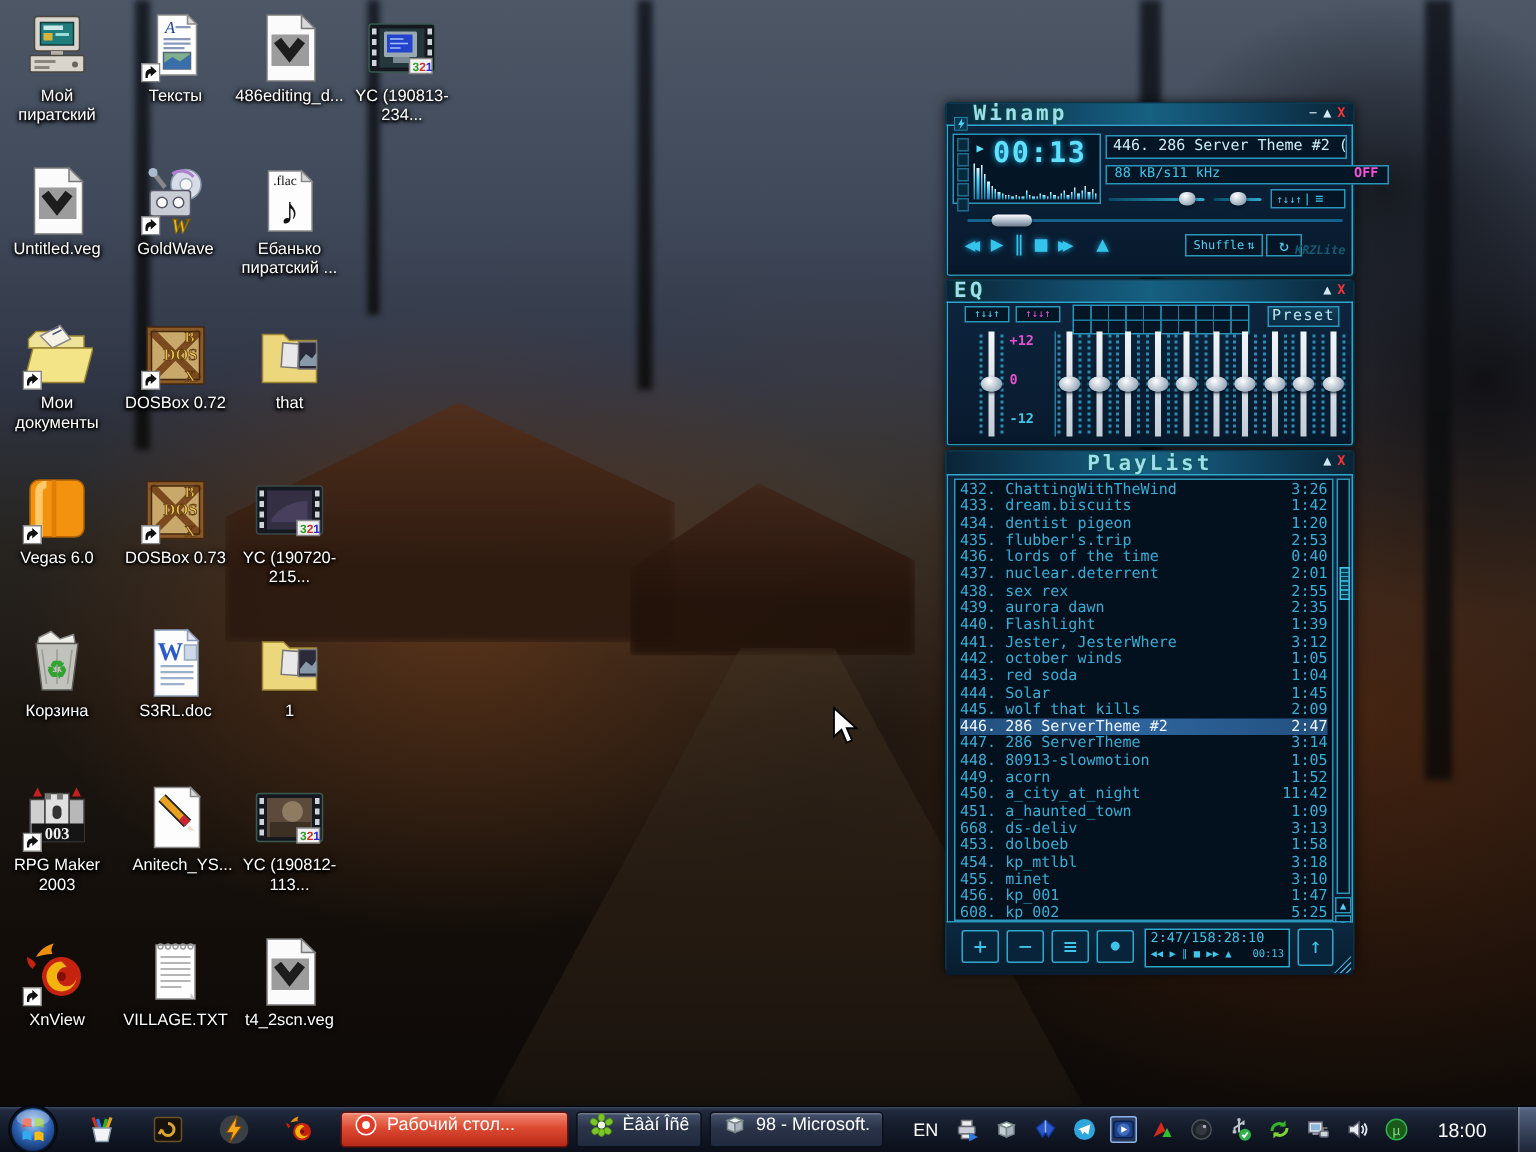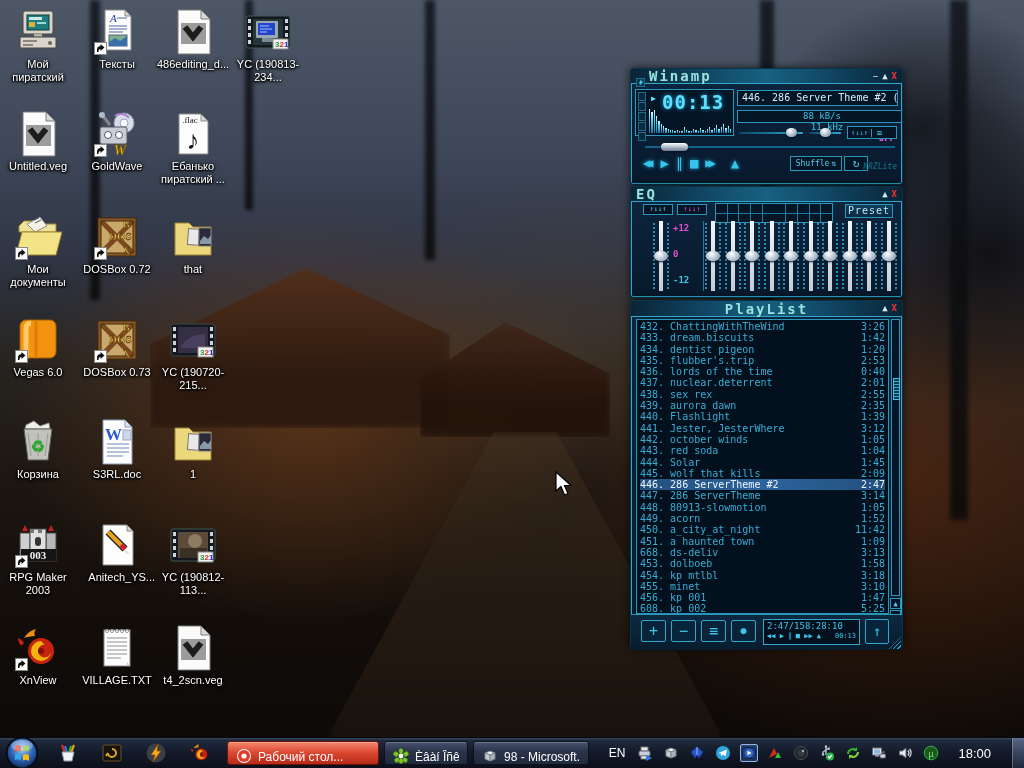--- a/index.html
+++ b/index.html
@@ -55,23 +55,23 @@
   .wa-clutter{position:absolute;left:2px;top:2px;display:flex;flex-direction:column;gap:1px;}
   .wa-clutter span{width:6px;height:7px;border:1px solid #1e6d8e;background:#06293e;display:block;}
   .wa-playind{position:absolute;left:15px;top:4px;font-size:8px;color:#5fe0ff;}
   .wa-time{position:absolute;left:26px;top:1px;font-size:19px;font-weight:bold;letter-spacing:1px;
     color:#5fe0ff;text-shadow:0 0 4px #1aa8d8;}
   .wa-spectrum{position:absolute;left:13px;right:2px;bottom:2px;height:22px;display:flex;
     align-items:flex-end;gap:1px;}
   .wa-spectrum i{display:block;width:2px;background:linear-gradient(180deg,#e8fbff,#4ed4f4 40%,#1a7aa8);}
   .wa-track{left:106px;top:21px;width:161px;height:16px;font-size:10px;line-height:14px;
     color:#cdeef8;padding:0 4px;white-space:nowrap;overflow:hidden;}
-  .wa-info{left:106px;top:41px;width:165px;height:13px;display:flex;align-items:center;font-size:9px;line-height:11px;flex-direction:column;}
+  .wa-info{left:106px;top:41px;width:189px;height:13px;display:flex;align-items:center;font-size:9px;line-height:11px;}
   .wa-info .b{margin-left:5px;}
-  .wa-info .k{margin-left:15px;}
+  .wa-info .k{}
   .wa-info .off{margin-left:auto;margin-right:6px;color:#ff4fd8;font-weight:bold;}
   .wa-slider{position:absolute;height:9px;}
   .wa-slider .tr{position:absolute;left:0;right:0;top:4px;height:2px;
     background:linear-gradient(90deg,#0a4a66,#2fa8cc);border-radius:1px;}
   .wa-knob{position:absolute;top:0;width:11px;height:9px;border-radius:45%;
     background:radial-gradient(circle at 38% 28%,#fff,#9fb0c0 65%,#5c6e80);box-shadow:0 1px 2px #012;}
   .wa-eqpl{left:216px;top:57px;width:50px;height:13px;display:flex;align-items:center;}
   .wa-eqpl .l{font-size:7px;padding:0 3px;border-right:1px solid #2a96ba;}
   .wa-eqpl .r{font-size:9px;padding:0 5px;letter-spacing:1px;}
   .wa-seek{position:absolute;left:14px;top:74px;width:250px;height:9px;}
@@ -139,21 +139,21 @@
   
   #taskbar{position:absolute;left:0;right:0;bottom:0;height:30px;
     background:linear-gradient(180deg,#39455c 0,#202a3e 8%,#141b2a 45%,#0b0f1a 100%);
     border-top:1px solid #06080e;display:flex;align-items:center;}
   .start-orb{width:34px;height:34px;margin-left:5px;cursor:pointer;flex:none;}
   .start-orb svg{width:34px;height:34px;display:block;}
   .ql{display:flex;gap:22px;margin-left:18px;flex:none;}
   .ql-icon{width:22px;height:22px;cursor:pointer;}
   .ql-icon svg{width:22px;height:22px;display:block;}
   .tasks{display:flex;gap:5px;margin-left:16px;flex:none;}
-  .task{height:24px;border-radius:3px;display:flex;align-items:flex-end;gap:6px;padding:0 8px;
+  .task{height:24px;border-radius:3px;display:flex;align-items:flex-start;gap:6px;padding:0 8px;
     font-size:12px;color:#fff;box-sizing:border-box;cursor:pointer;overflow:hidden;
     background:linear-gradient(180deg,#46536e,#2a3348 45%,#202a3e);
     border:1px solid #0d1119;box-shadow:inset 0 1px 0 rgba(255,255,255,.22);}
   .task.attn{background:linear-gradient(180deg,#f28a72,#de4a32 45%,#b62a18);border-color:#6e130a;}
   .task .ti{width:16px;height:16px;flex:none;}
   .task .ti svg{width:16px;height:16px;display:block;}
   .task span{white-space:nowrap;overflow:hidden;}
   .tray{margin-left:auto;display:flex;align-items:center;gap:8px;flex:none;}
   .lang{color:#fff;font-size:12px;margin-right:3px;cursor:pointer;}
   .tricon{width:18px;height:18px;display:flex;align-items:center;justify-content:center;cursor:pointer;box-sizing:border-box;}

